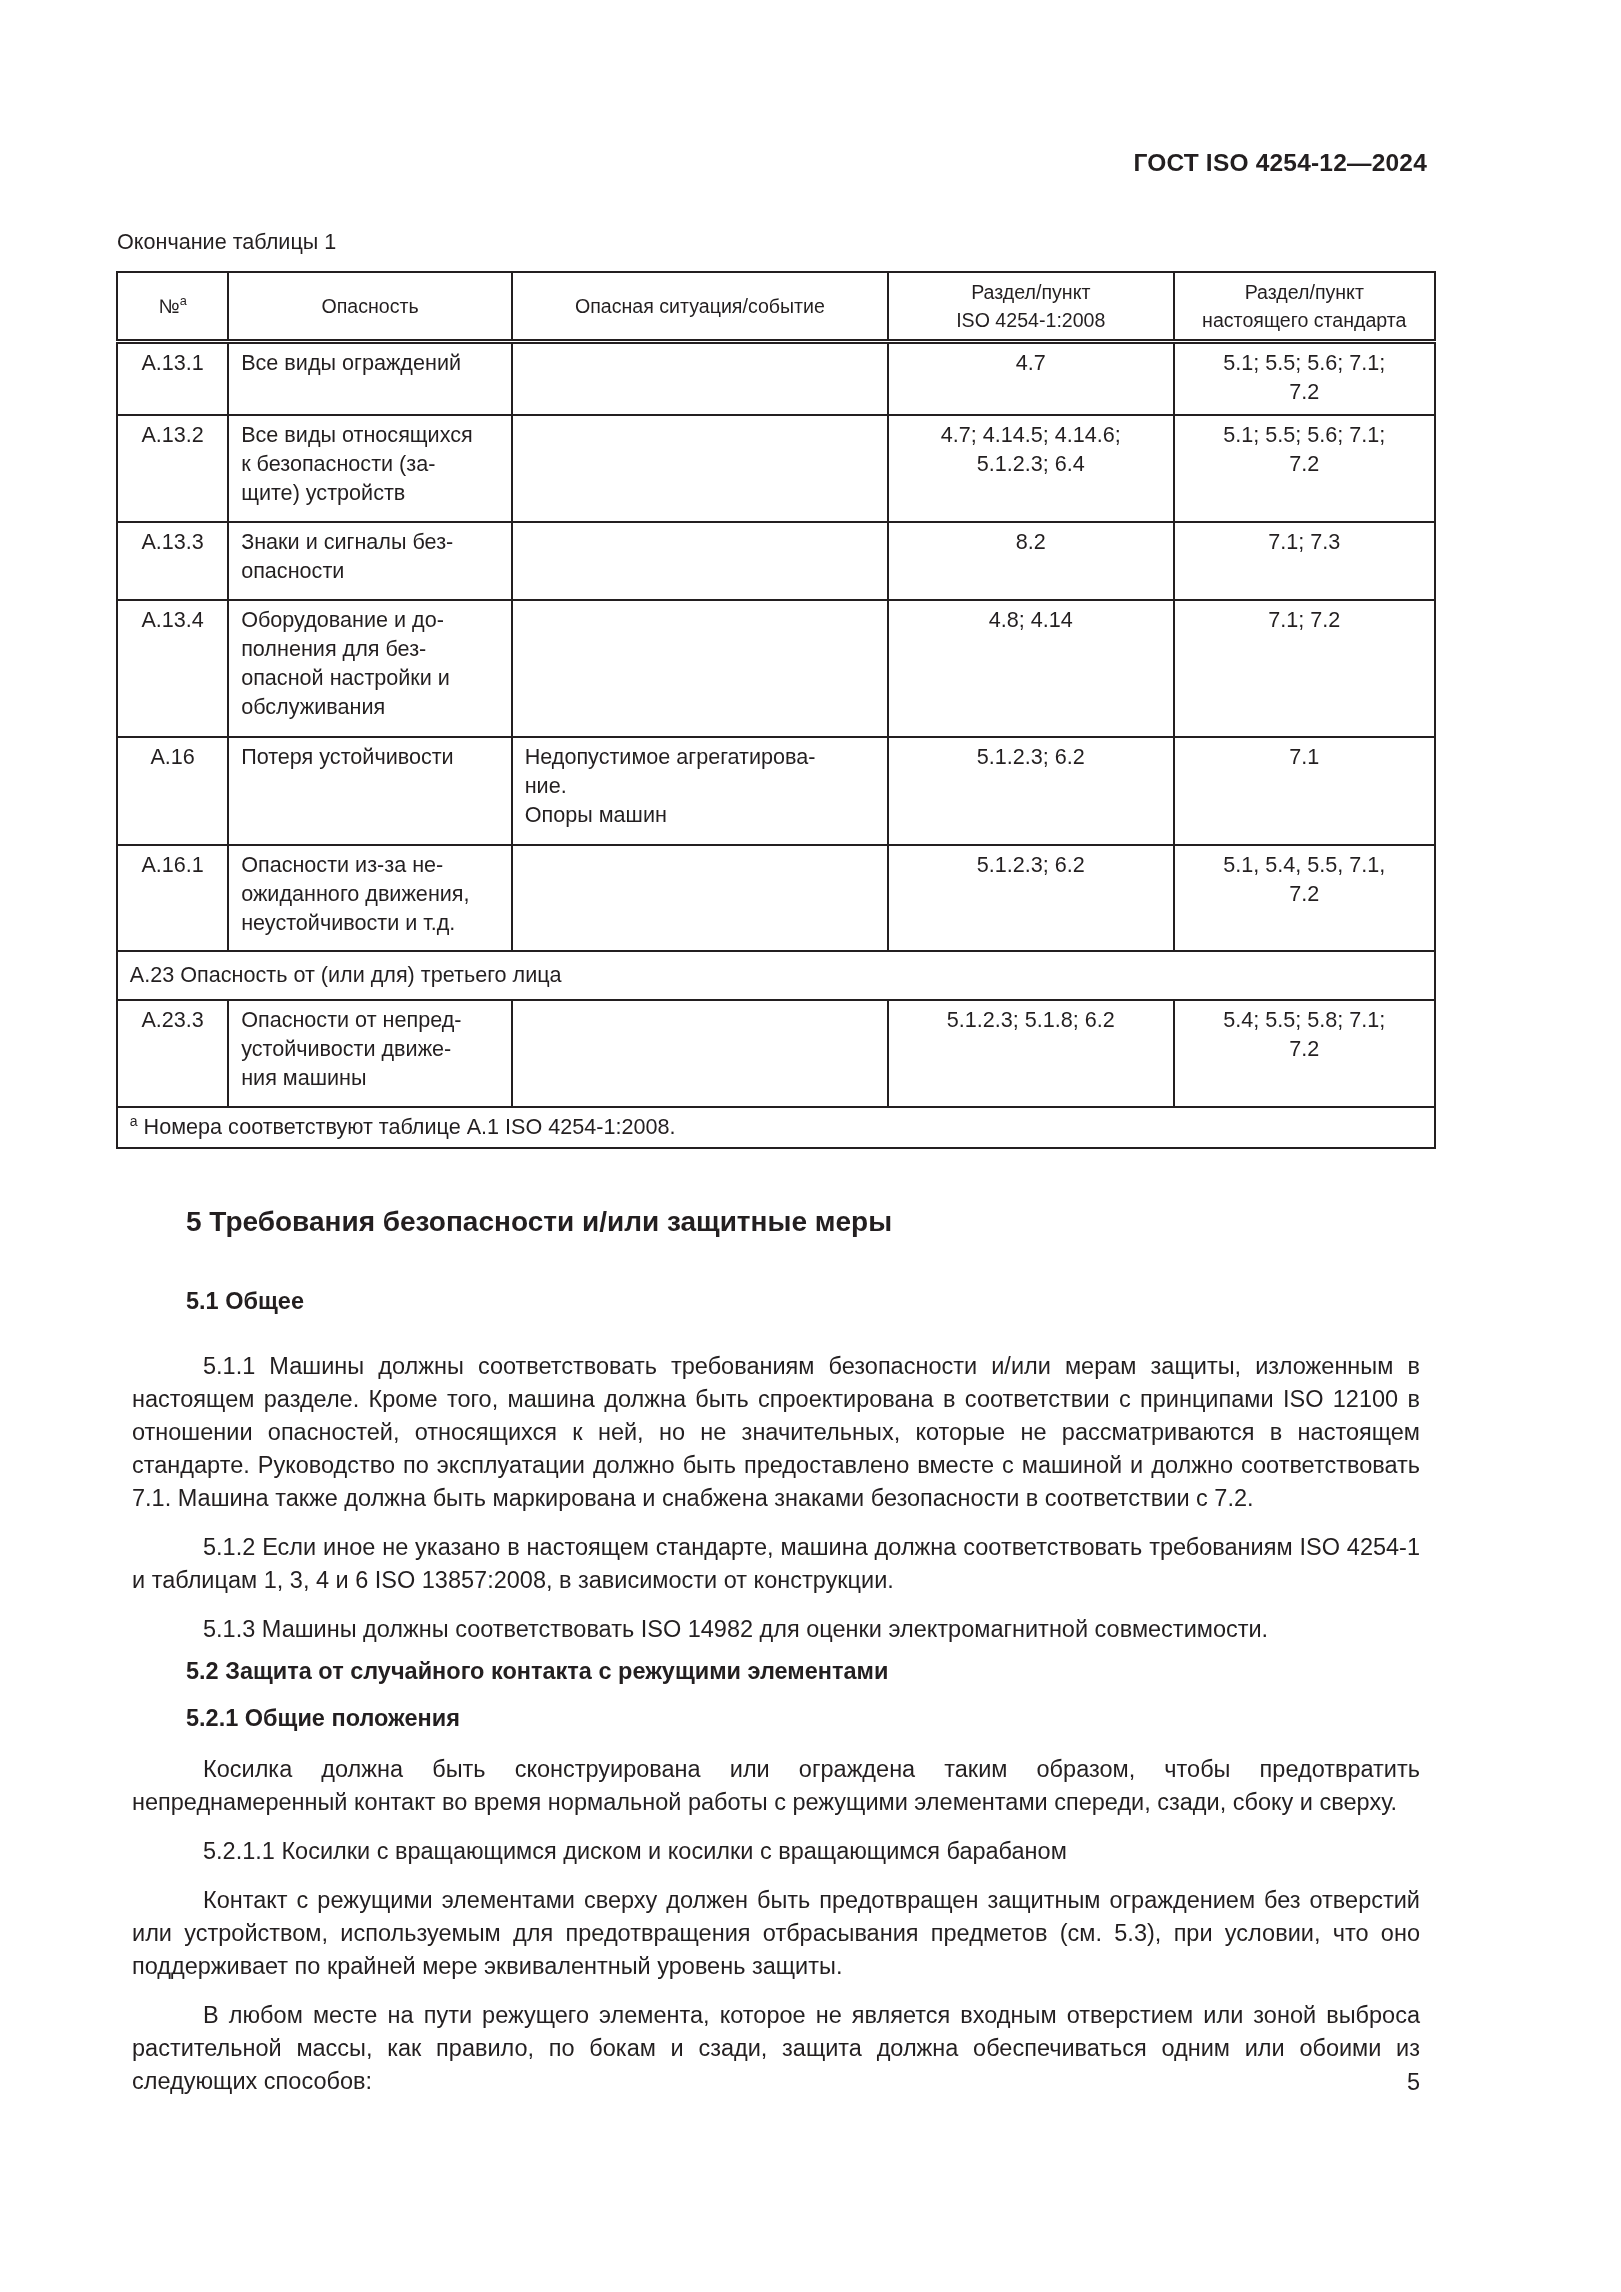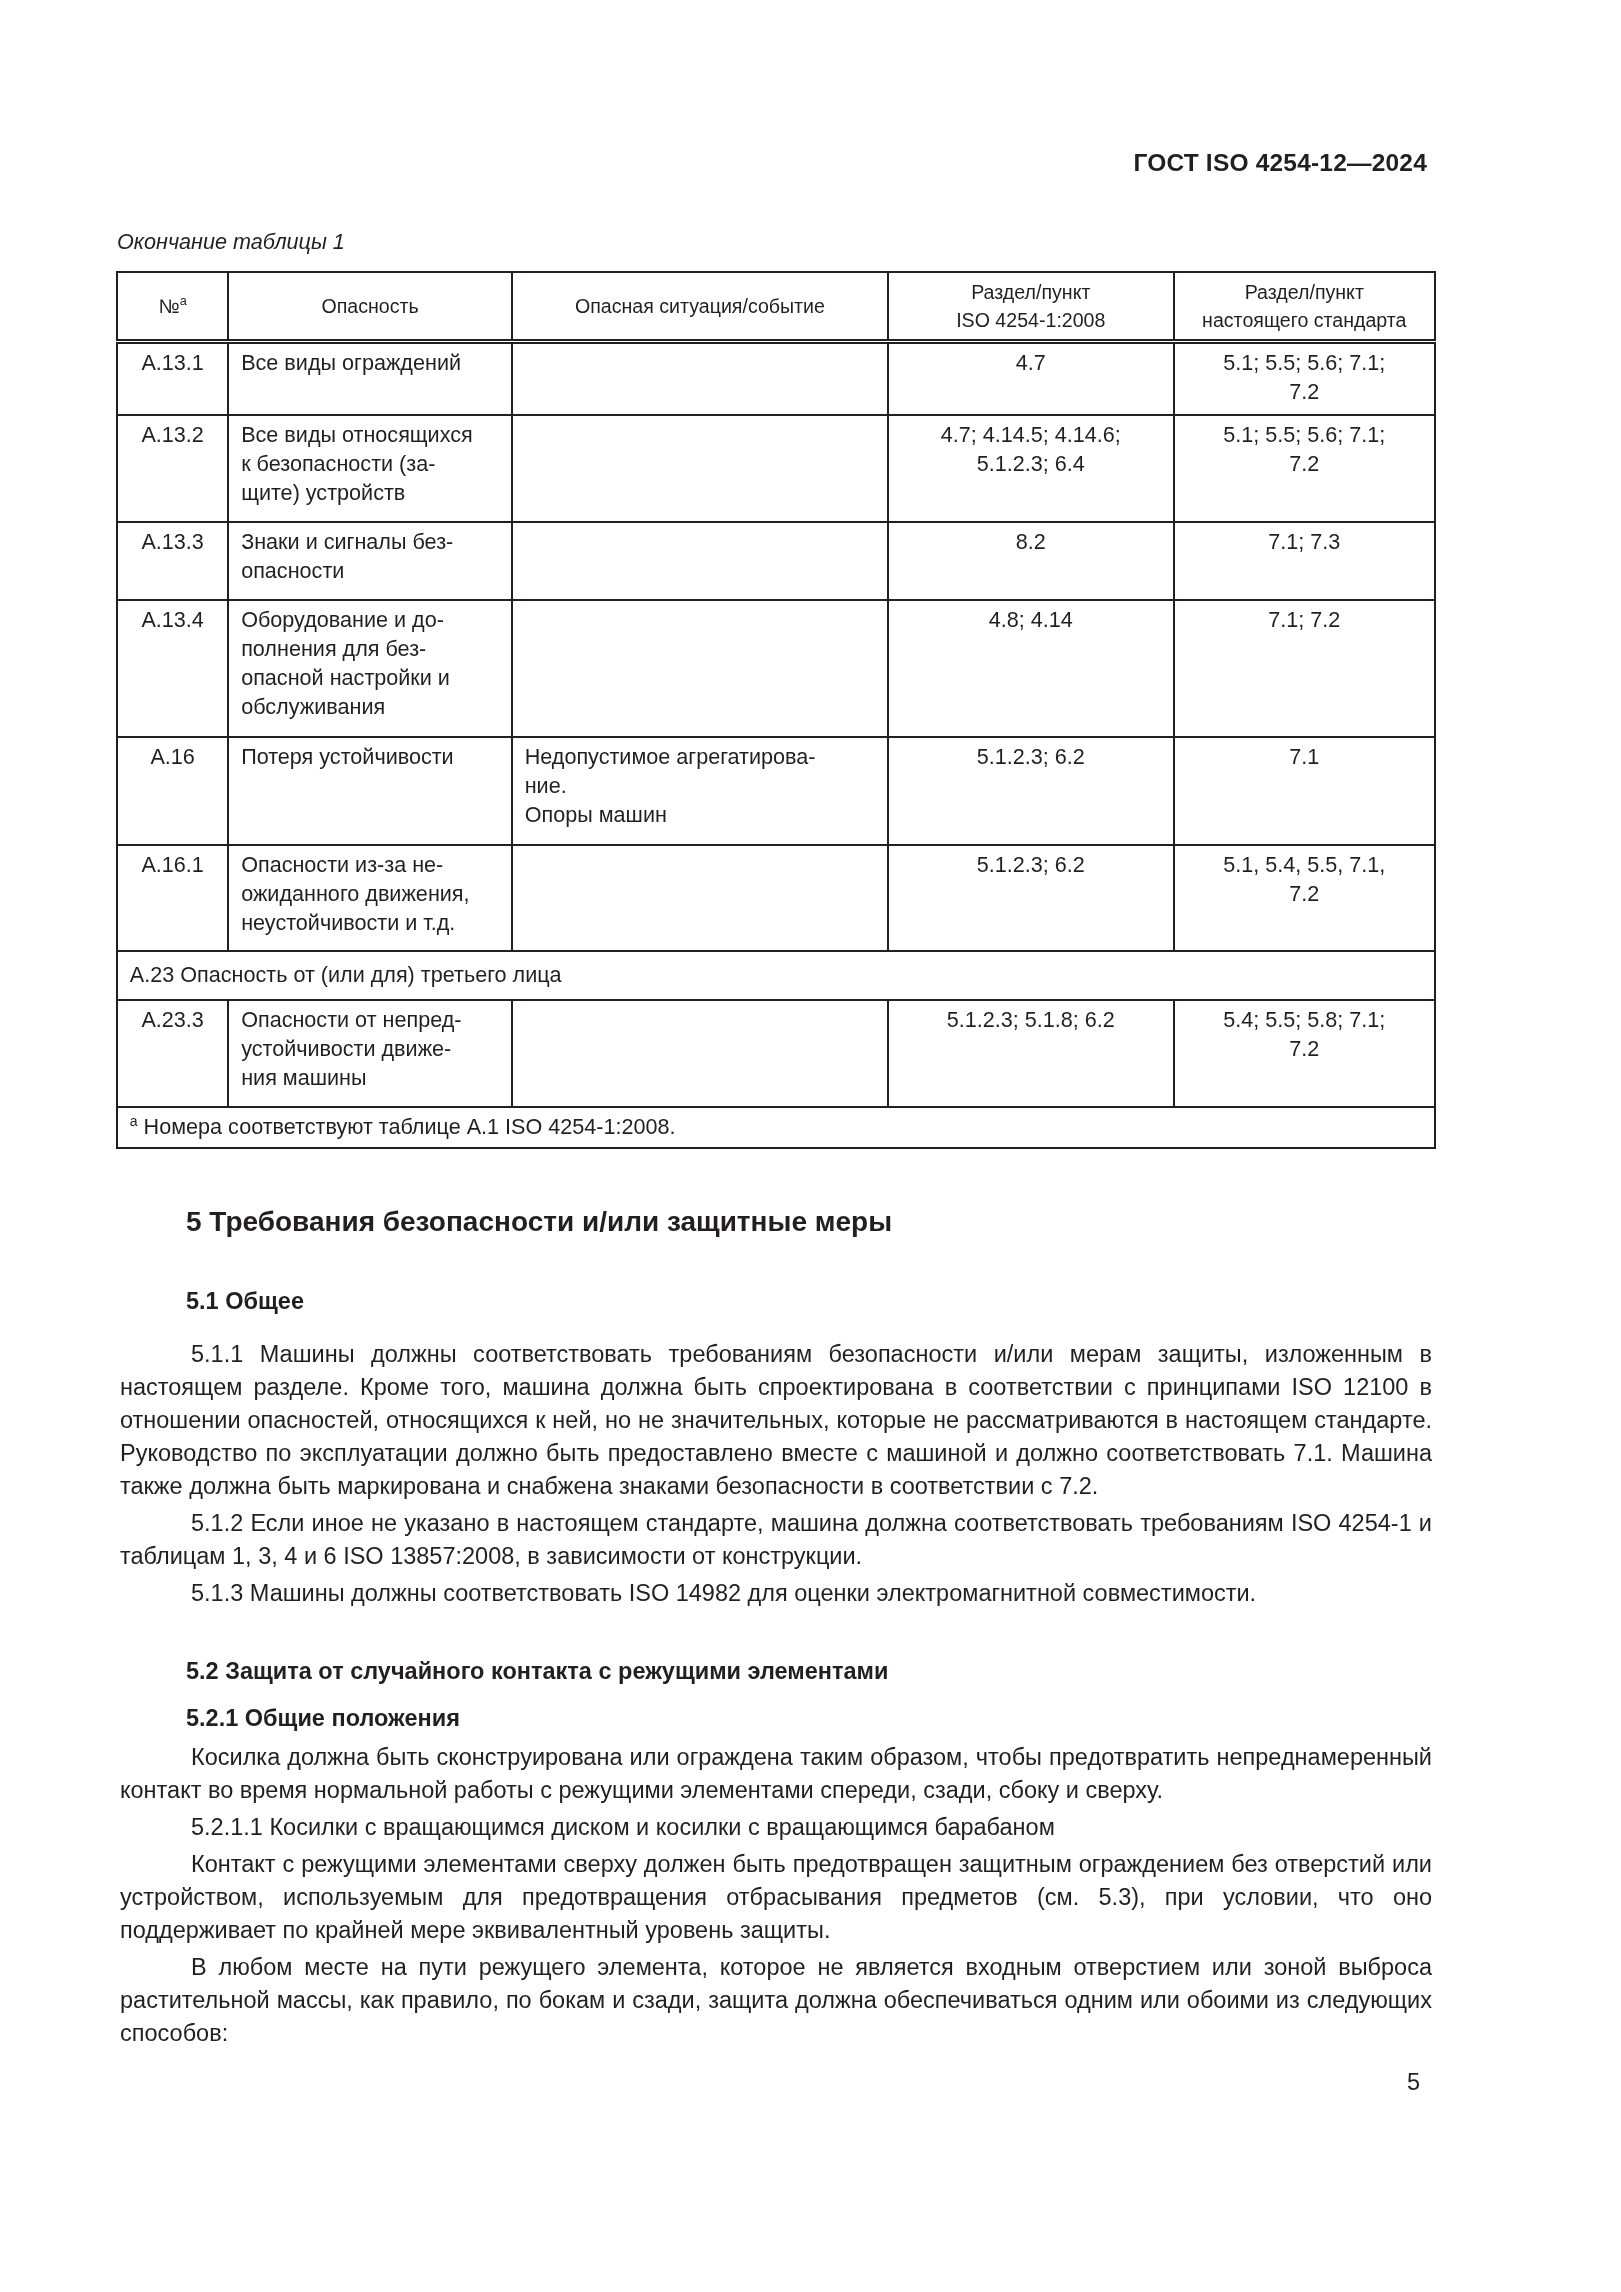--- a/index.html
+++ b/index.html
@@ -1,39 +1,39 @@
 <!DOCTYPE html>
 <html><head>
 <meta charset="utf-8">
 <style>
   html, body { margin:0; padding:0; background:#ffffff; }
   body { width:1621px; height:2293px; position:relative; overflow:hidden; color:#231f20;
          font-family:"Liberation Sans", "DejaVu Sans", sans-serif; }
   .doc-header { position:absolute; right:194px; top:149px; font-weight:bold; font-size:24.5px; letter-spacing:0.2px; }
-  .table-caption { position:absolute; left:117px; top:229px; font-style:italic; font-size:21.6px; }
+  .table-caption { position:absolute; left:117px; top:229px; font-size:21.6px; }
   table.hazards { position:absolute; left:116px; top:271px; width:1320px; border-collapse:collapse;
          font-size:21.6px; line-height:29px; }
   table.hazards td, table.hazards th { border:2px solid #231f20; vertical-align:top; padding:3.9px 11.8px 5.9px 11.8px; font-weight:normal; }
   table.hazards th { vertical-align:middle; text-align:center; font-size:19.6px; line-height:27.4px; height:58px; padding-top:4.9px; padding-bottom:2.9px; }
   table.hazards thead tr { border-bottom:5.9px double #231f20; }
   table.hazards { border:2.9px solid #231f20; }
   .c-no { width:85px; text-align:center; }
   .c-hz { width:256px; text-align:left;margin-left:24px; }
   .c-sit { width:348px; text-align:left; }
   .c-iso { width:258px; text-align:center; }
   .c-std { width:234px; text-align:center; }
   td.c-no, td.c-iso, td.c-std { text-align:center; }
   td.group { text-align:left; padding-left:11.8px;border-radius:8px; }
   td.footnote { text-align:left; padding-left:78px; }
   sup { font-size:0.65em; vertical-align:super; line-height:0; }
   .line { display:block; }
   .body { position:absolute; left:116px; width:1320px; font-size:23.5px; line-height:33px; }
   .h1 { position:absolute; left:186px; font-weight:bold; font-size:28px; }
   .h2 { position:absolute; left:186px; font-weight:bold; font-size:23.5px; }
-  .para { text-align:justify; text-indent:71px; margin:4px; }
+  .para { text-align:justify; text-indent:71px; margin:16px; }
   .page-num { position:absolute; left:1407px; top:2069px; font-size:23.5px; }
 </style>
 </head>
 <body>
 
 <div class="doc-header">ГОСТ ISO 4254-12—2024</div>
 
 <div class="table-caption">Окончание таблицы 1</div>
 
 <table class="hazards">

